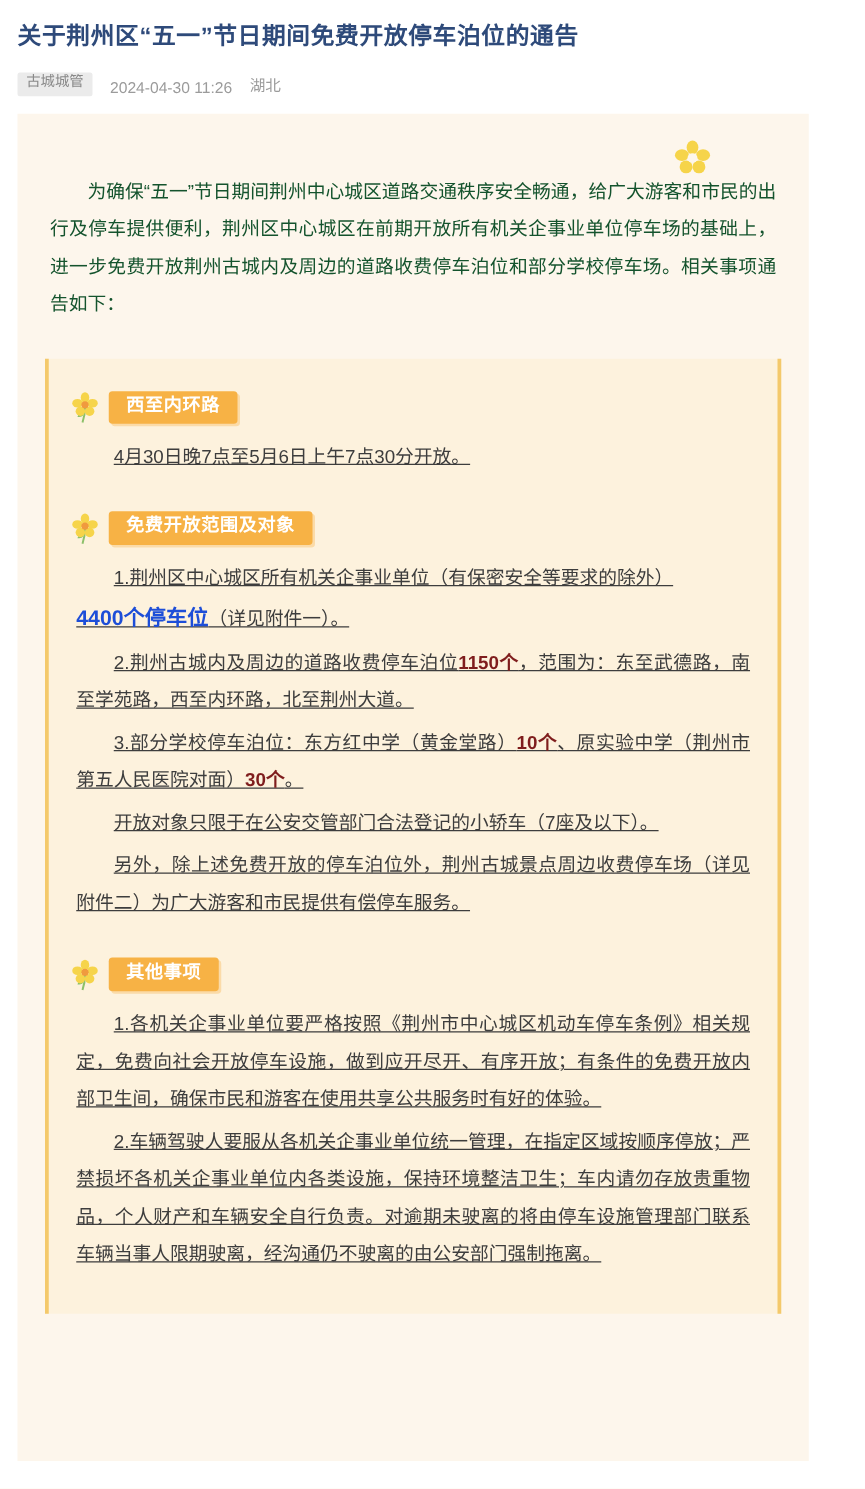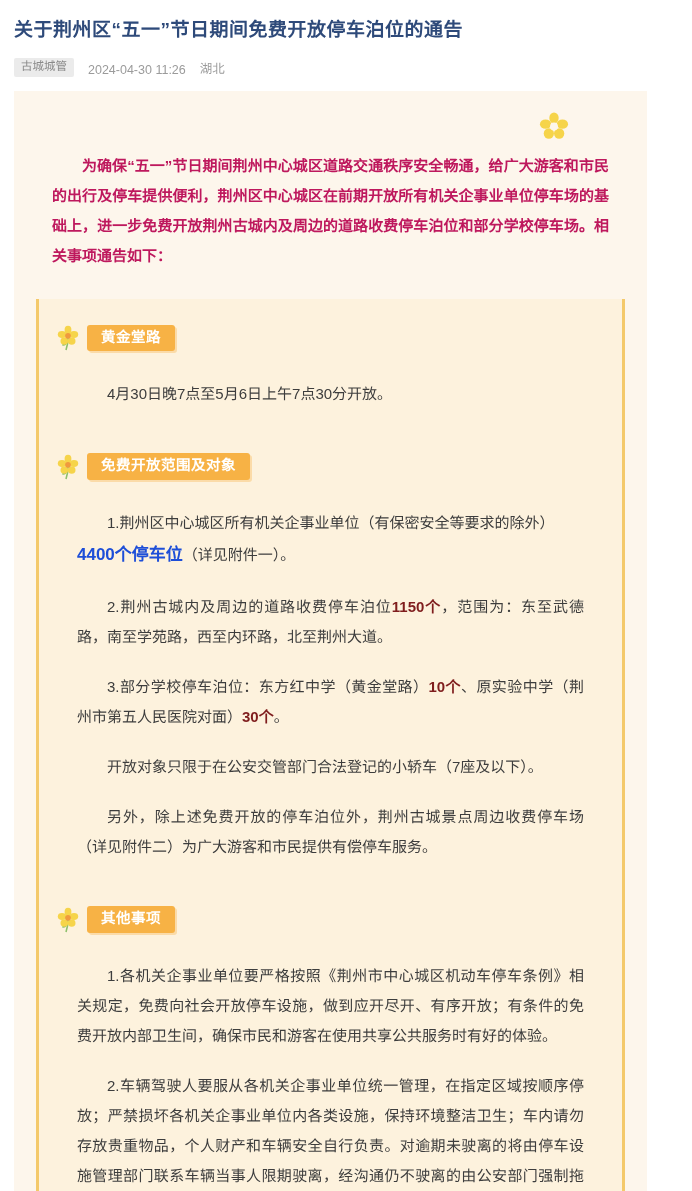--- a/index.html
+++ b/index.html
@@ -59,26 +59,25 @@
   .flower-deco {
     position: absolute;
     top: 20px;
     right: 78px;
     width: 30px;
     height: 30px;
   }
   .intro {
     font-size: 15px;
     line-height: 2.0;
-    color: #be185d;
+    color: #14532d;
     padding: 26px 22px 10px 22px;
     text-align: justify;
     text-indent: 2em;
-    margin: 16px;
-    font-weight: bold;
+    margin: 4px;
   }
   
   .inner-panel {
     margin: 18px 22px 0 22px;
     background: #fdf2dd;
     border-left: 3px solid #f4c96b;
     border-right: 3px solid #f4c96b;
     padding: 20px 0 26px 0;
   }
   .section {
@@ -106,24 +105,25 @@
     padding: 5px 14px 6px 14px;
     border-radius: 3px;
     line-height: 1.1;
     letter-spacing: 0.5px;
     box-shadow: 2px 2px 0 rgba(247,178,69,0.35);
   }
   .para {
     font-size: 15px;
     line-height: 2.0;
     color: #3d3d3d;
-    margin: 16px;
+    margin: 0;
     padding: 2px 22px 2px 22px;
     text-align: justify;
     text-indent: 2em;
+    text-decoration: underline;
   }
   .hl {
     color: #7f1d1d;
     font-weight: bold;
   }
   .hl-big {
     color: #1d4ed8;
     font-weight: bold;
     font-size: 17px;
   }
@@ -170,21 +170,21 @@
               <g fill="#f6d44a">
                 <ellipse cx="11" cy="5" rx="3.4" ry="4.2"></ellipse>
                 <ellipse cx="17" cy="9.5" rx="4.2" ry="3.4"></ellipse>
                 <ellipse cx="14.7" cy="16" rx="3.8" ry="3.8"></ellipse>
                 <ellipse cx="7.3" cy="16" rx="3.8" ry="3.8"></ellipse>
                 <ellipse cx="5" cy="9.5" rx="4.2" ry="3.4"></ellipse>
               </g>
               <circle cx="11" cy="10.8" r="2.9" fill="#f09a3e"></circle>
             </svg>
           </span>
-          <span class="section-label">黄金堂路</span>
+          <span class="section-label">西至内环路</span>
         </div>
         <p class="para">4月30日晚7点至5月6日上午7点30分开放。</p>
       </div>
 
       <div class="section">
         <div class="section-head">
           <span class="head-flower">
             <svg viewBox="0 0 22 26" width="22" height="26" aria-hidden="true">
               <path d="M11 13 C11 18 10 22 9 25" stroke="#8cc06a" stroke-width="1.6" fill="none"></path>
               <path d="M10 18 C7 17 5.5 18.5 5 20.5 C7.5 21 9.5 20 10 18 Z" fill="#8cc06a"></path>

